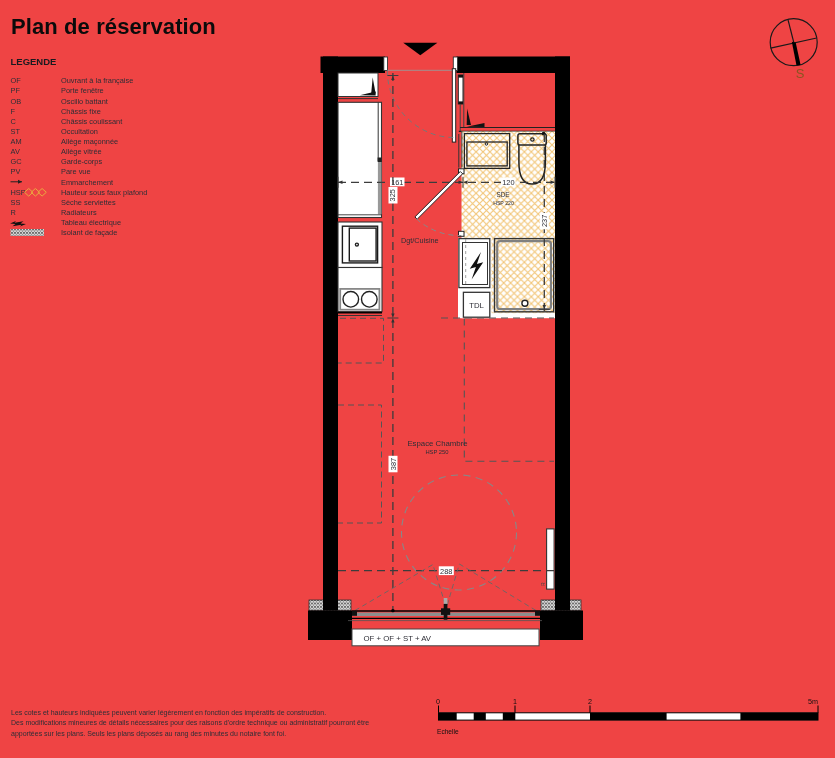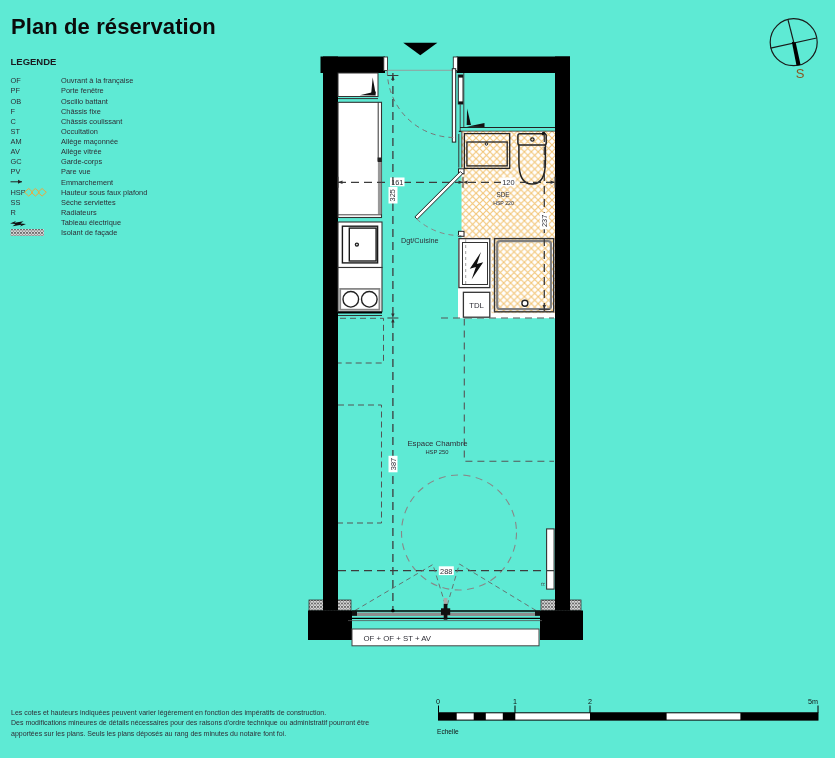--- a/index.html
+++ b/index.html
@@ -1,16 +1,16 @@
 <!DOCTYPE html>
 <html><head>
 <meta charset="utf-8">
 <style>
   html,body{margin:0;padding:0;background:#fff;}
-  #page{position:relative;width:835px;height:758px;background:#5eead4;overflow:hidden;
+  #page{position:relative;width:835px;height:758px;background:#ef4444;overflow:hidden;
         font-family:"Liberation Sans", sans-serif;}
   svg{position:absolute;top:0;left:0;}
   text{font-family:"Liberation Sans", sans-serif;}
 </style>
 </head>
 <body>
 <div id="page">
 <svg width="835" height="758" viewBox="0 0 835 758">
 <defs>
 

